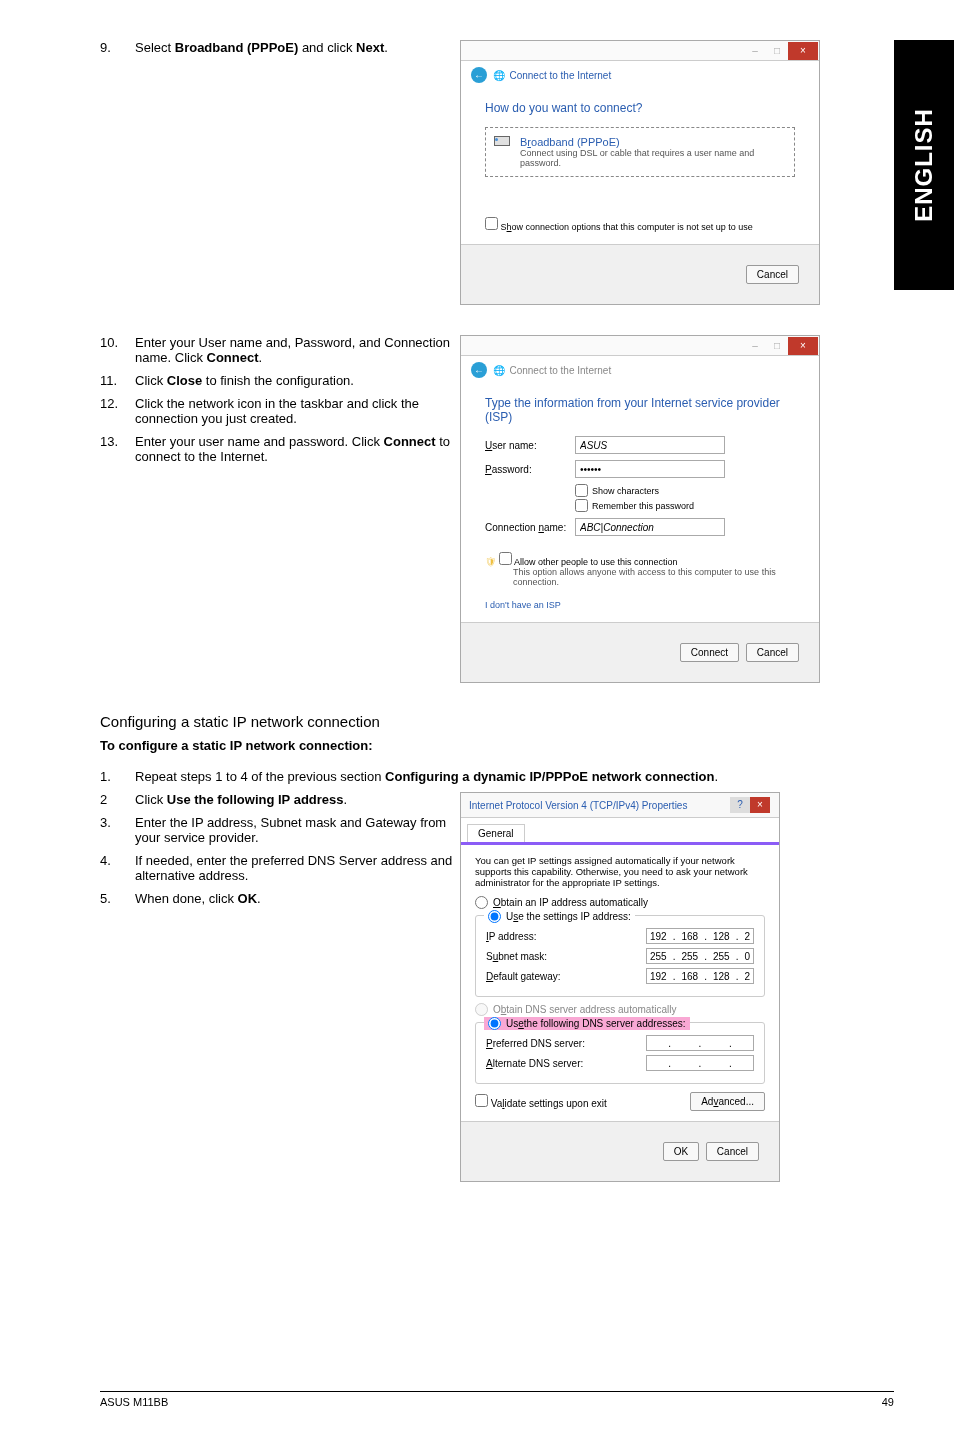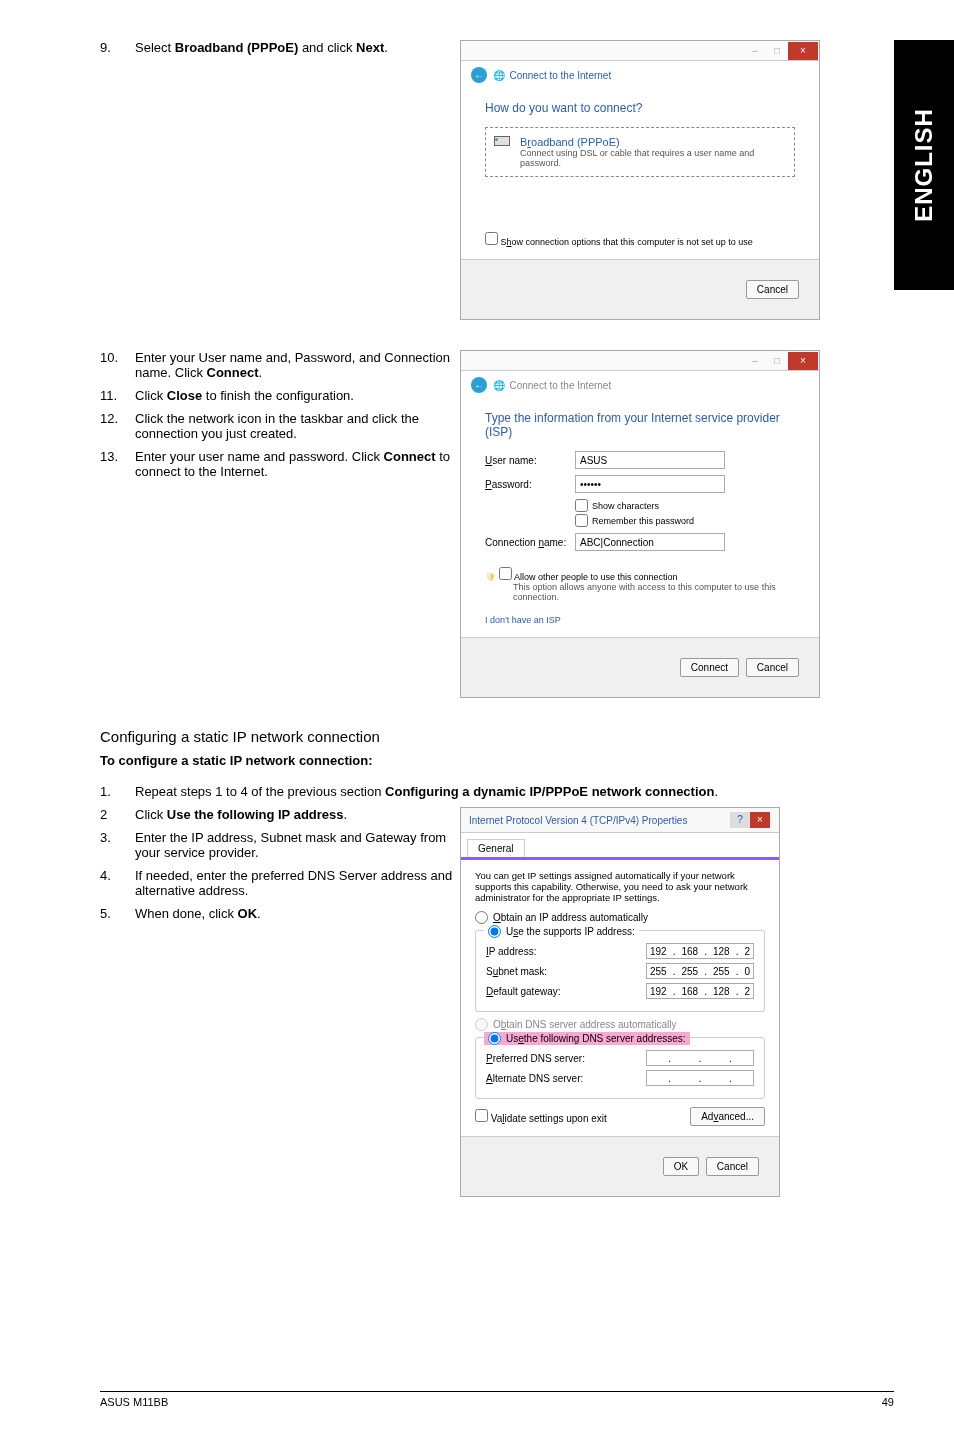--- a/index.html
+++ b/index.html
@@ -21,27 +21,27 @@
   .back-circle { width: 16px; height: 16px; border-radius: 50%; background: #2a9fd6; color: #fff; text-align: center; line-height: 16px; font-size: 10px; margin-right: 6px; }
   .dialog-body { padding: 12px 24px 12px 24px; }
   .heading-blue { color: #2a5db0; font-size: 12px; margin-bottom: 12px; }
   .option-box { border: 1px dashed #888; padding: 8px; display: flex; align-items: flex-start; margin-bottom: 10px; }
   .option-box .icon { width: 18px; height: 14px; margin-right: 8px; position: relative; flex-shrink: 0; }
   .option-box .icon::before { content: ""; display:block; width: 14px; height: 8px; background: #e0e0e0; border: 1px solid #666; }
   .option-box .icon::after { content: ""; display:block; position:absolute; top: 2px; left: 1px; width: 3px; height: 3px; background: #4a90d9; border-radius:50%;}
   .option-title { font-size: 11px; }
   .option-title .u { text-decoration: underline; }
   .option-sub { font-size: 9px; color: #555; }
-  .chk-row { margin-top: 55px; font-size: 9px; }
+  .chk-row { margin-top: 40px; font-size: 9px; }
   .dialog-footer { background: #f0f0f0; border-top: 1px solid #ccc; padding: 20px; text-align: right; }
   .btn { display: inline-block; background: #f8f8f8; border: 1px solid #999; padding: 3px 10px; font-size: 10px; border-radius: 2px; margin-left: 4px; }
   .form-row { display: flex; align-items: center; margin-bottom: 6px; }
   .form-label { width: 90px; font-size: 10px; }
   .form-label .u { text-decoration: underline; }
-  .form-input { border: 1px solid #aaa; height: 18px; width: 150px; padding: 0 4px; font-size: 10px; }
+  .form-input { border: 1px solid #aaa; height: 18px; width: 150px; padding: 0 4px; font-size: 10px; font-style: italic; }
   .chk-sm { font-size: 9px; margin-left: 90px; display: flex; align-items: center; margin-bottom: 2px; }
   .chk-sm input { margin-right: 4px; }
   .link-b { color: #2a5db0; font-size: 9px; text-decoration: none; }
   h3.section { font-size: 15px; font-weight: normal; margin: 30px 0 8px; }
   .sub-bold { font-weight: bold; margin-bottom: 16px; }
   .props-dialog { border: 1px solid #aaa; background: #fff; width: 320px; font-size: 10px; }
   .props-title { background: #f8f8f8; border-bottom: 1px solid #ccc; padding: 4px 8px; color: #2a5db0; display: flex; justify-content: space-between; align-items: center; }
   .props-title .right { display:flex; }
   .help-btn { width: 20px; height: 16px; background: #ddd; text-align:center; line-height: 16px; font-size: 10px; margin-left: 2px;}
   .tab { display: inline-block; border: 1px solid #ccc; border-bottom: none; padding: 3px 10px; background: #fff; font-size: 10px; margin: 6px 0 0 6px; }
@@ -220,21 +220,21 @@
           <div class="radio-row">
               <input type="radio" name="ipm" style="">
               <span class="u">O</span>
               <span>btain an IP address automatically</span>
             </div>
           <div class="group-box">
             <div class="radio-row" style="position:absolute; top:-9px; left:8px; background:#fff; padding:0 4px;">
                 <input type="radio" name="ipm" checked="" style="">
                 <span>U</span>
                 <span class="u">s</span>
-                <span>e the supports IP address:</span>
+                <span>e the settings IP address:</span>
               </div>
             <div class="grid-row">
               <span class="lbl"><span class="u">I</span><span>P address:</span></span>
               <span class="ip-box">
                   <span>192</span>
                   <span class="dot">.</span>
                   <span>168</span>
                   <span class="dot">.</span>
                   <span>128</span>
                   <span class="dot">.</span>

